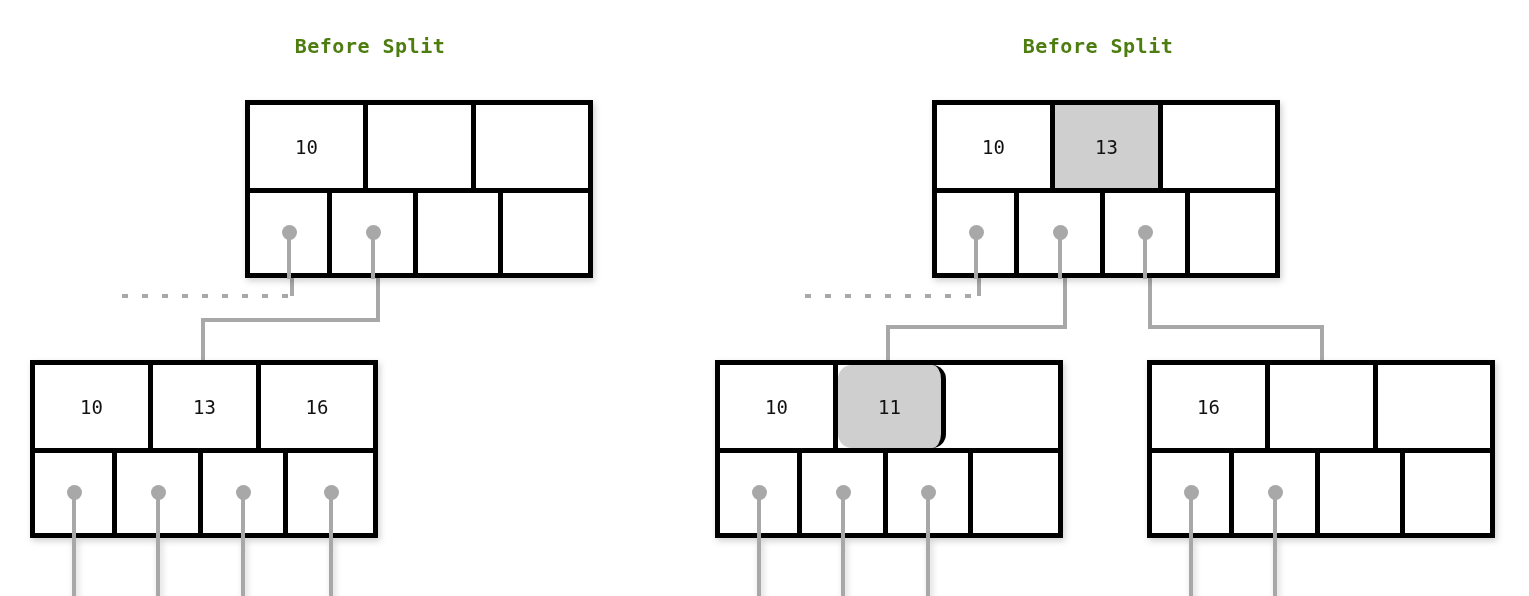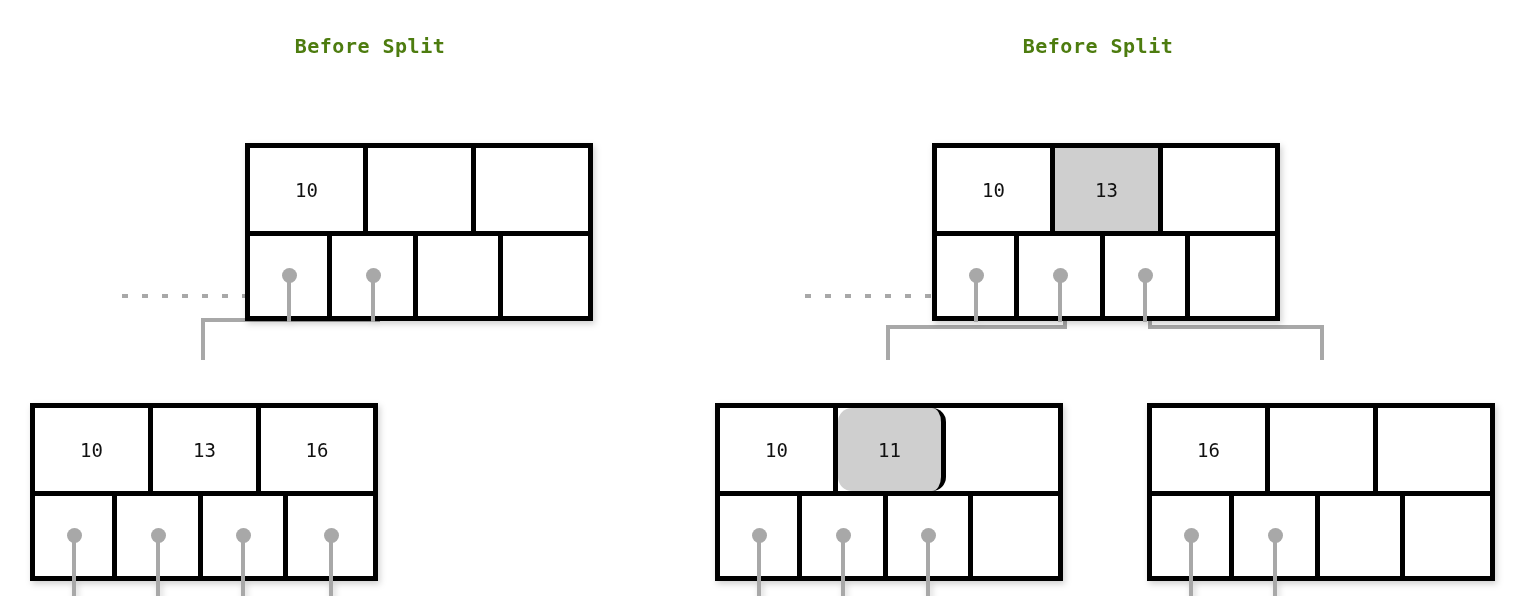--- a/index.html
+++ b/index.html
@@ -31,21 +31,20 @@
   }
   
   .node {
     position: absolute;
     box-sizing: border-box;
     border: 5px solid #000000;
     background: #ffffff;
     display: flex;
     flex-direction: column;
     filter: drop-shadow(2px 3px 3px rgba(0,0,0,0.18));
-    margin-top: 43px;
   }
   .node-row {
     display: flex;
     flex-direction: row;
   }
   .keys-row { flex: 0 0 83px; }
   .ptrs-row { flex: 1 1 auto; border-top: 5px solid #000000; }
 
   .cell {
     box-sizing: border-box;

